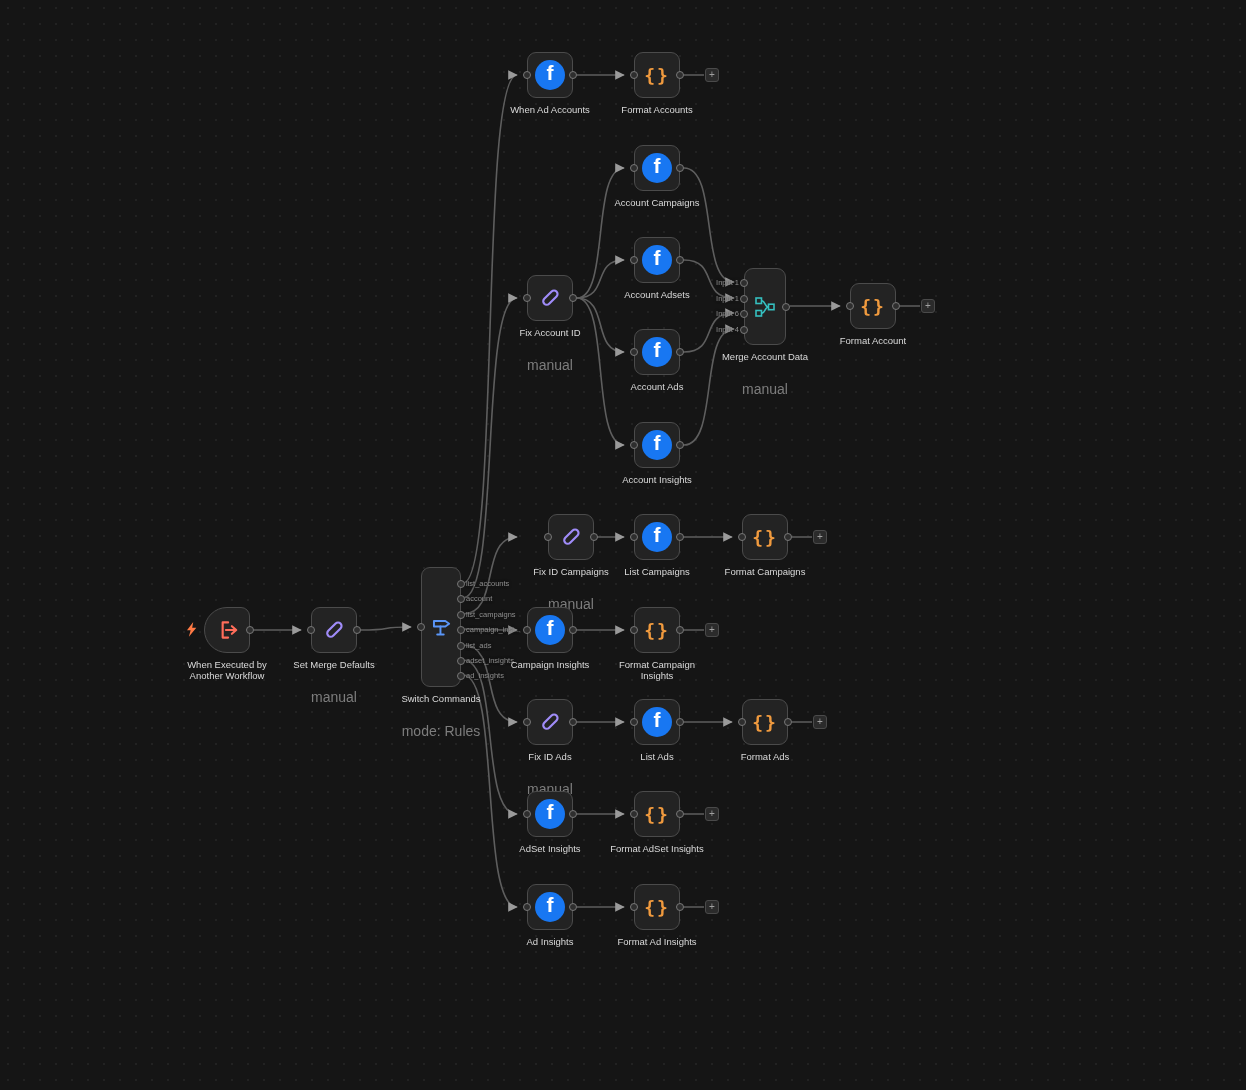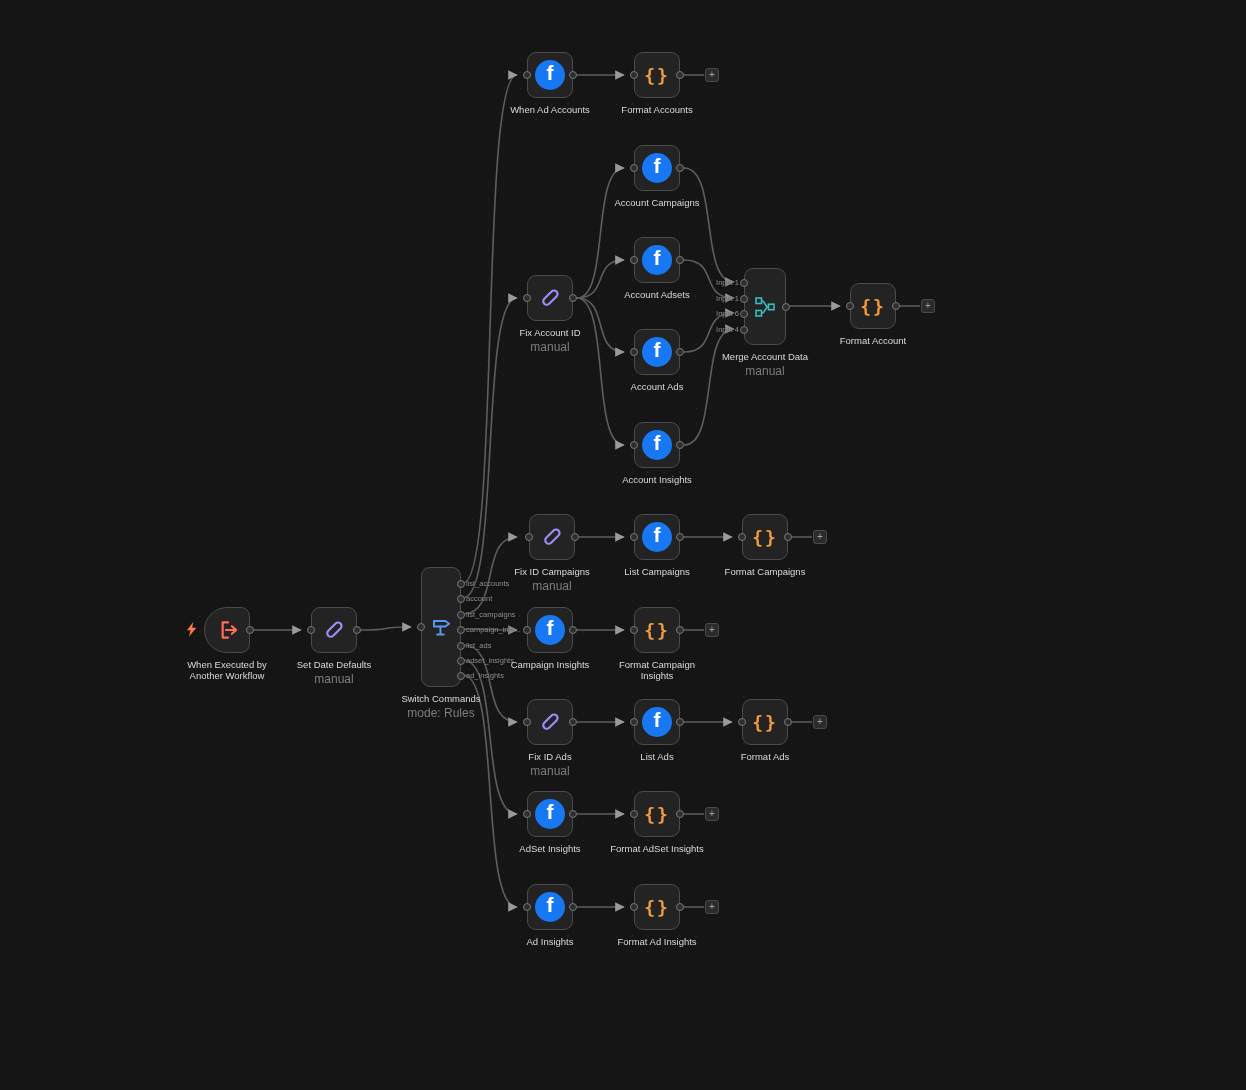--- a/index.html
+++ b/index.html
@@ -25,21 +25,21 @@
   .port.in{left:-5px;top:50%;margin-top:-4px;}
   .port.out{right:-5px;top:50%;margin-top:-4px;}
   .port.abs{right:-5px;left:auto;top:auto;margin:0;}
   .port.mabs{left:-5px;right:auto;top:auto;margin:0;}
   .sw-label{position:absolute;left:44px;font-size:7.5px;color:#8d8d8d;white-space:nowrap;
     text-shadow:0 0 3px #151515;}
   .mg-label{position:absolute;right:46px;width:44px;text-align:right;font-size:7.5px;
     color:#8d8d8d;white-space:nowrap;text-shadow:0 0 3px #151515;}
   .nlabel{position:absolute;top:51px;left:50%;transform:translateX(-50%);
     width:150px;text-align:center;font-size:9.5px;color:#dadada;line-height:1.18;}
-  .nsub{font-size:12px;color:#7d7d7d;margin-top:2px;}
+  .nsub{font-size:14px;color:#7d7d7d;margin-top:19px;}
   .fb{width:30px;height:30px;border-radius:50%;background:#1877F2;color:#ffffff;
     display:flex;align-items:center;justify-content:center;
     font-weight:bold;font-size:21px;padding-bottom:4px;box-sizing:border-box;
     font-family:"Liberation Sans",sans-serif;}
   .braces{color:#F09A3E;font-weight:bold;font-size:18px;letter-spacing:2px;
     font-family:"DejaVu Sans Mono",monospace;}
   .plus{
     position:absolute;width:14px;height:14px;border-radius:3px;background:#2b2b2b;
     border:1px solid #4a4a4a;box-sizing:border-box;color:#a0a0a0;font-size:10px;
     line-height:11px;text-align:center;
@@ -103,21 +103,21 @@
   <div class="nlabel" style="width:115px">When Executed by Another Workflow</div>
 </div>
 
 <div class="node" style="left:311px;top:607px">
   <svg width="26" height="26" viewBox="0 0 24 24">
     <rect x="8.8" y="3.5" width="6.4" height="16" rx="3.2" transform="rotate(45 12 12)" fill="none" stroke="#a08cf8" stroke-width="2"></rect>
   </svg>
   <span class="port in"></span>
   <span class="port out"></span>
   <div class="nlabel">
-    <div>Set Date Defaults</div>
+    <div>Set Merge Defaults</div>
     <div class="nsub">manual</div>
   </div>
 </div>
 
 <div class="node sw" style="left:421px;top:567px">
   <svg width="26" height="26" viewBox="0 0 24 24">
     <path d="M5.5 6.5 H16 L19.5 9 L16 11.5 H5.5 Z" fill="none" stroke="#5a96f8" stroke-width="1.8" stroke-linejoin="round"></path>
     <path d="M11.5 11.5 V19 M8.5 19 H14.5" fill="none" stroke="#5a96f8" stroke-width="1.8" stroke-linecap="round"></path>
   </svg>
   <span class="port in"></span>
@@ -219,21 +219,21 @@
 </div>
 
 <div class="node" style="left:850px;top:283px">
   <span class="braces">{}</span>
   <span class="port in"></span>
   <span class="port out"></span>
   <div class="nlabel">Format Account</div>
 </div>
 <div class="plus" style="left:921px;top:299px">+</div>
 
-<div class="node" style="left:529px;top:514px">
+<div class="node" style="left:548px;top:514px">
   <svg width="26" height="26" viewBox="0 0 24 24">
     <rect x="8.8" y="3.5" width="6.4" height="16" rx="3.2" transform="rotate(45 12 12)" fill="none" stroke="#a08cf8" stroke-width="2"></rect>
   </svg>
   <span class="port in"></span>
   <span class="port out"></span>
   <div class="nlabel">
     <div>Fix ID Campaigns</div>
     <div class="nsub">manual</div>
   </div>
 </div>

